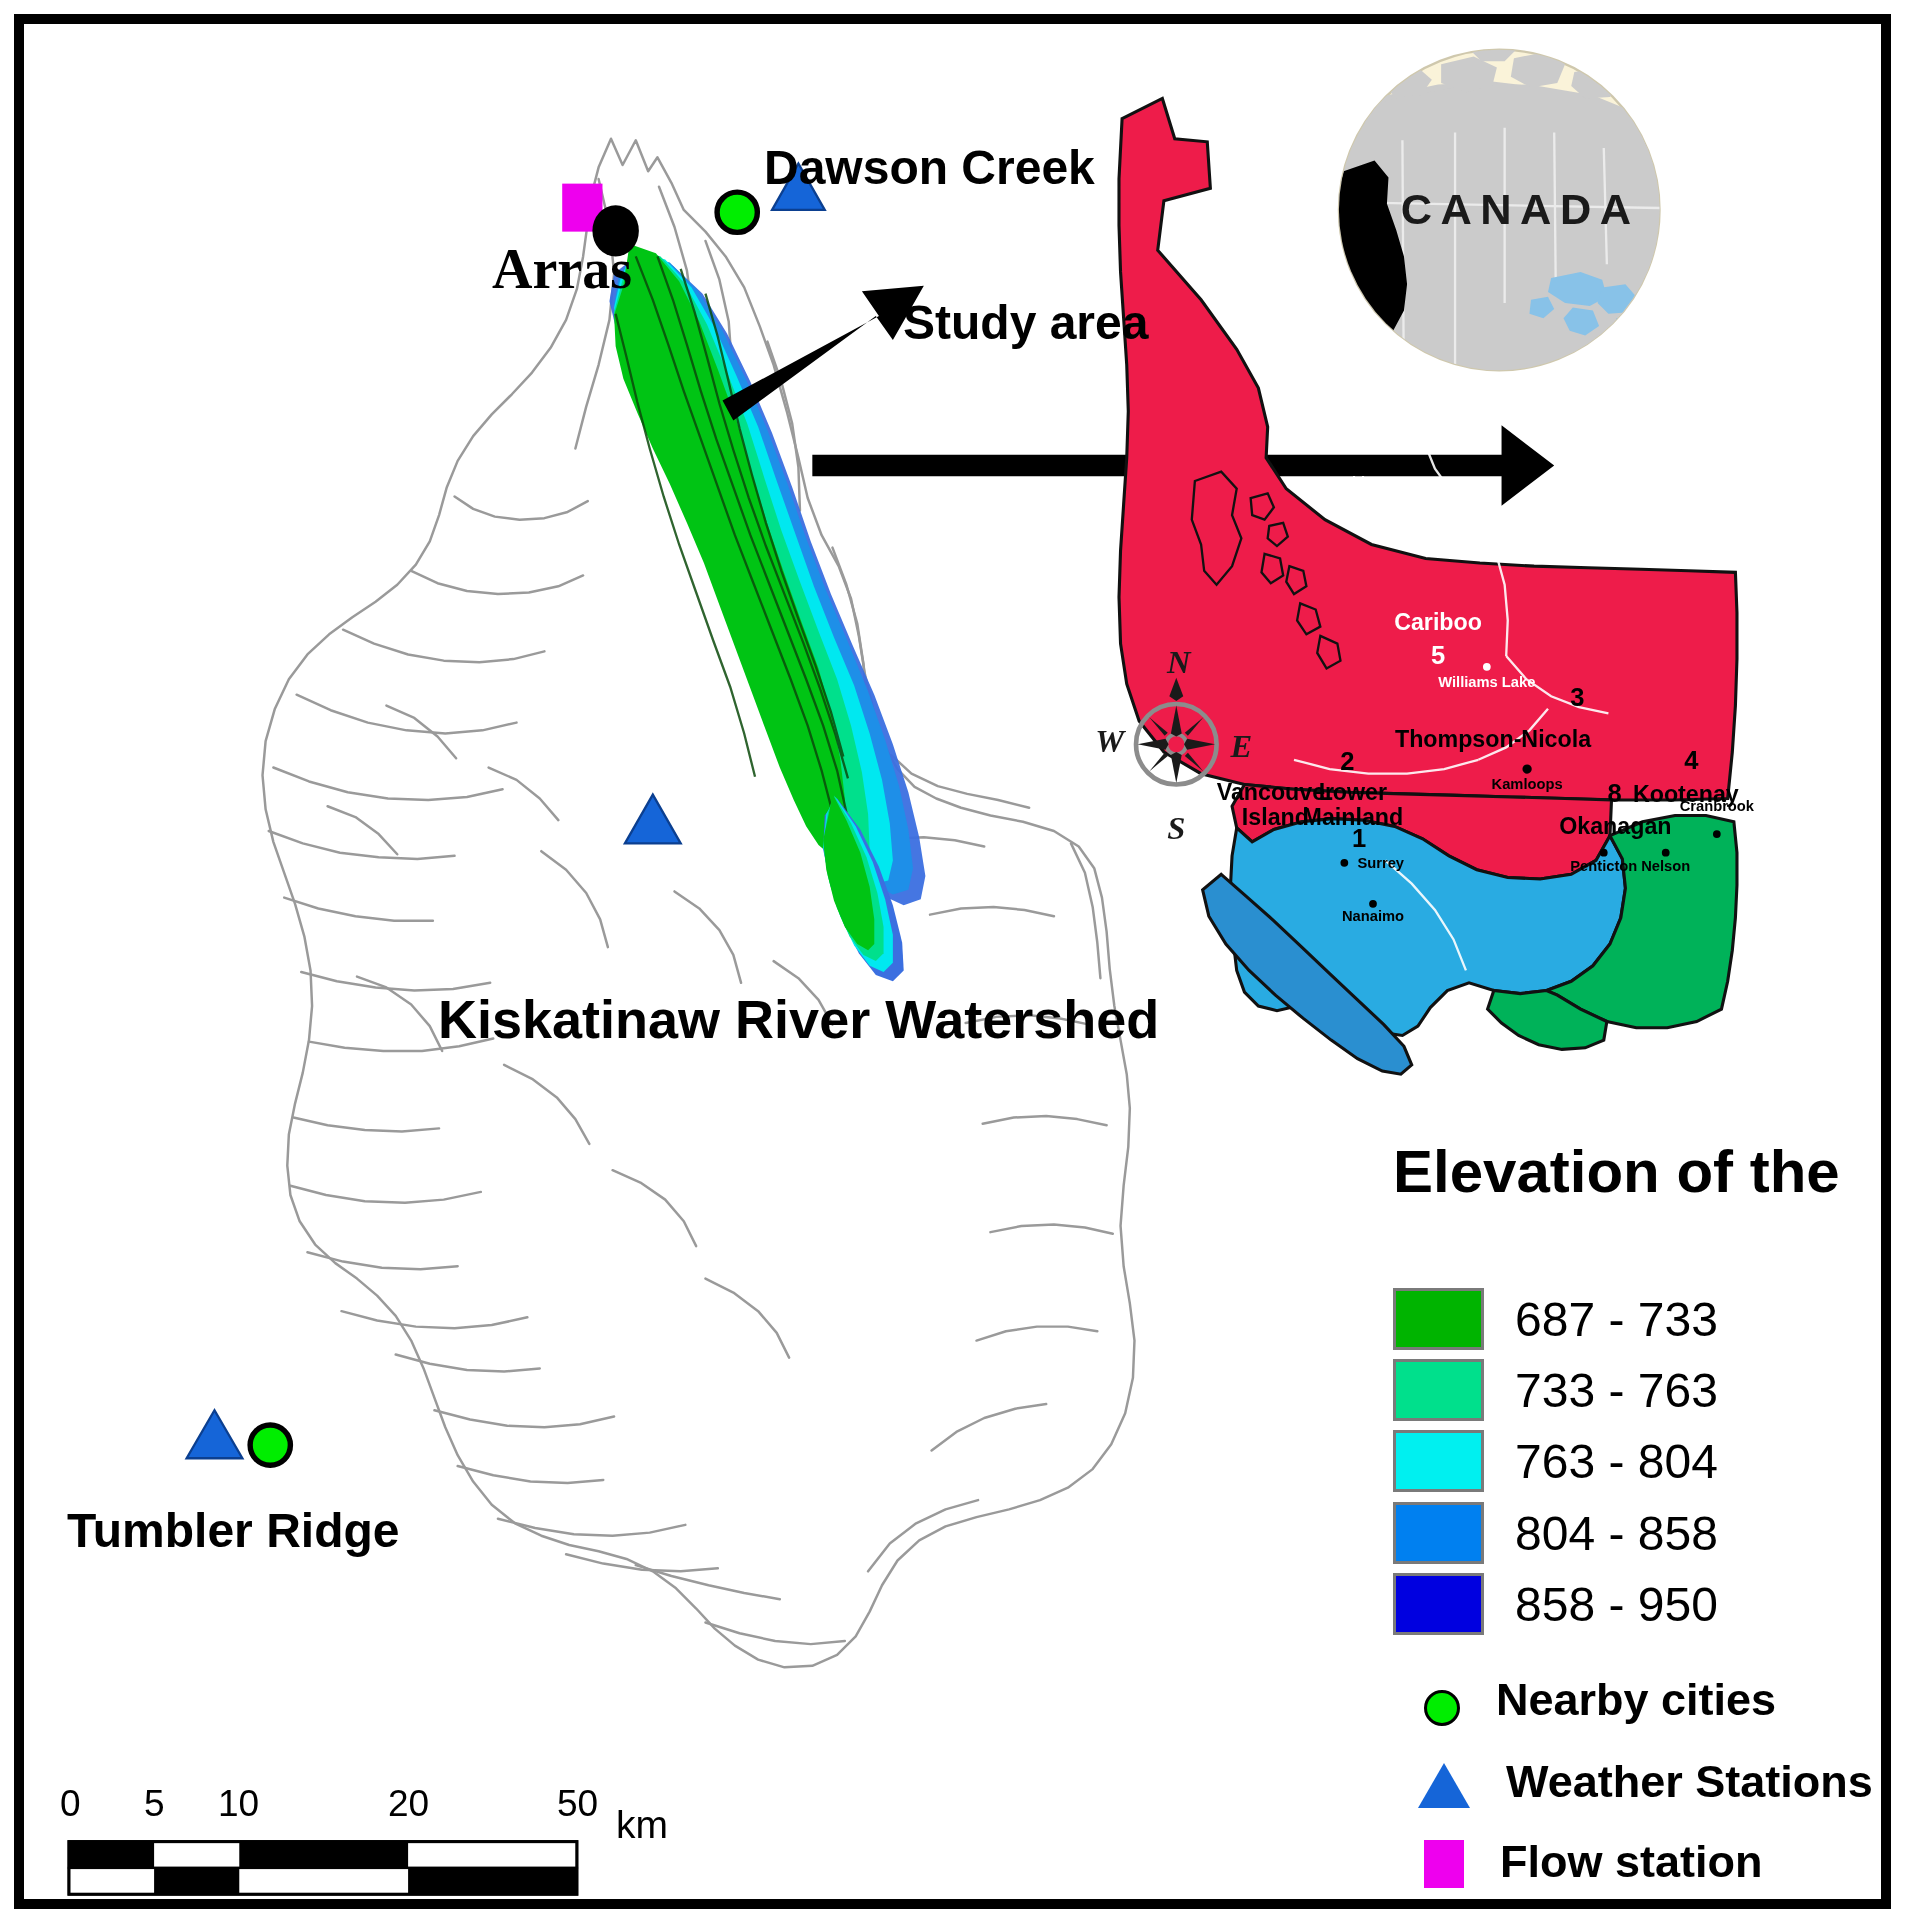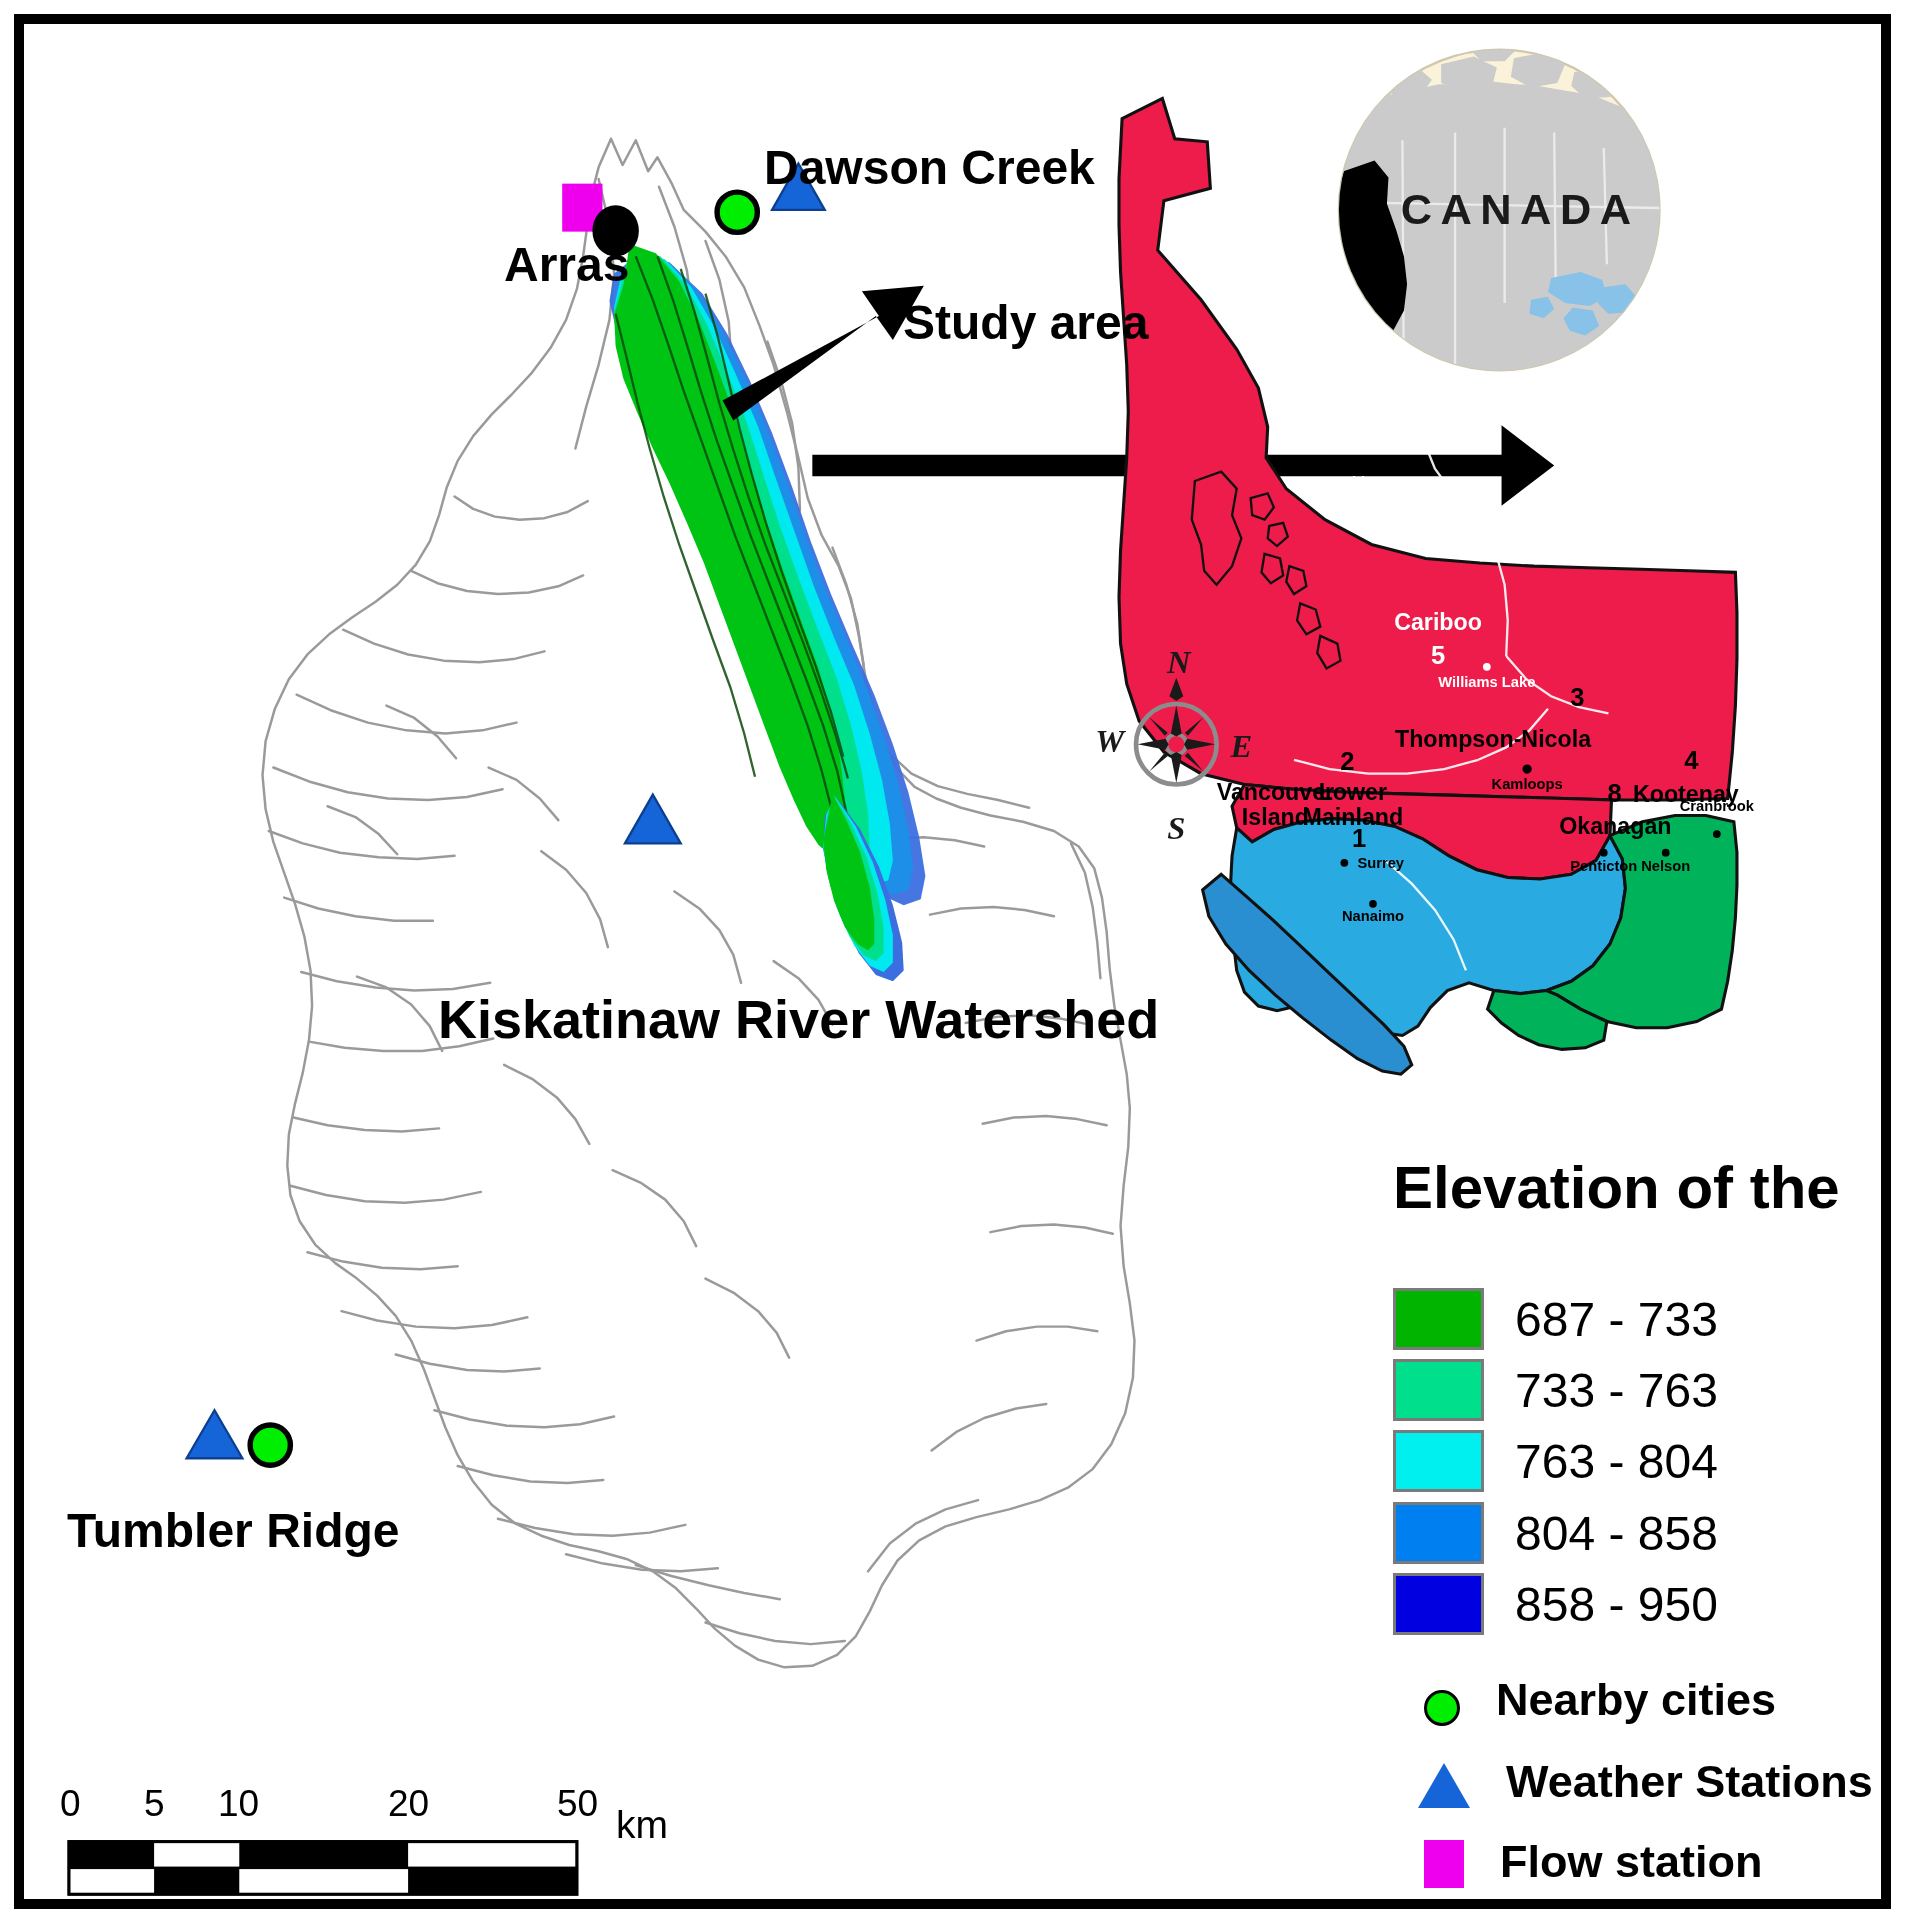--- a/index.html
+++ b/index.html
@@ -3,27 +3,27 @@
 <meta charset="utf-8">
 <style>
   html,body{margin:0;padding:0;background:#fff;}
   body{font-family:"Liberation Sans",sans-serif;}
   #fig{position:relative;width:1905px;height:1923px;background:#fff;box-sizing:border-box;}
   #frame{position:absolute;left:14px;top:14px;right:14px;bottom:14px;border:10px solid #000;box-sizing:border-box;}
   #canvas{position:absolute;left:24px;top:24px;width:1857px;height:1875px;}
   svg{display:block;}
   .lbl{position:absolute;font-weight:bold;color:#000;white-space:nowrap;line-height:1;}
   .t-dawson{left:740px;top:120px;font-size:48px;}
-  .t-arras{left:480px;top:217px;font-size:48px;}
+  .t-arras{left:468px;top:217px;font-size:56px;font-family:Liberation Serif, serif;}
   .t-study{left:879px;top:275px;font-size:48px;}
   .t-kis{left:414px;top:968px;font-size:54px;}
   .t-tumbler{left:43px;top:1483px;font-size:48px;}
   .t-km{left:592px;top:1781px;font-size:39px;font-weight:normal;}
   .sct{position:absolute;font-size:37px;font-weight:normal;color:#000;}
-  .leg-title{position:absolute;left:1369px;top:1114px;width:496px;font-size:60px;font-weight:bold;line-height:1.12;color:#000;margin-top:16px;}
+  .leg-title{position:absolute;left:1369px;top:1114px;width:496px;font-size:60px;font-weight:bold;line-height:1.12;color:#000;}
   .leg-row{position:absolute;left:1369px;display:flex;align-items:center;}
   .sw{width:91px;height:62px;border:3.9px solid #7a7a7a;box-sizing:border-box;}
   .leg-val{margin-left:31px;font-size:48px;color:#000;}
   .sym-row{position:absolute;display:flex;align-items:flex-end;}
   .sym-lab{font-size:45px;font-weight:bold;color:#000;margin-left:36px;}
   .dot-g{width:36px;height:36px;border-radius:50%;background:#00EE00;border:3.9px solid #000;box-sizing:border-box;}
   .tri-b{width:0;height:0;border-left:26px solid transparent;border-right:26px solid transparent;border-bottom:45px solid #1565D8;}
   .sq-m{width:40px;height:48px;background:#EE00EE;}
 </style>
 </head>

